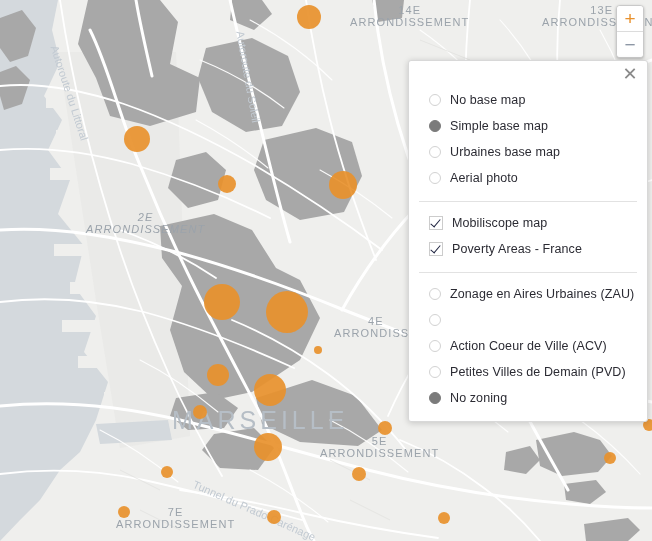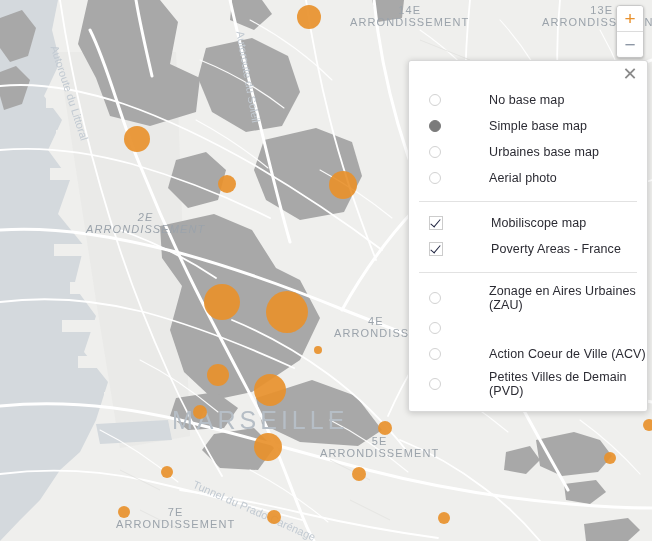--- a/index.html
+++ b/index.html
@@ -134,21 +134,20 @@
     height: 1px;
     background: #e2e2e2;
     margin: 0 10px;
   }
   .opt-row {
     display: flex;
     align-items: center;
     padding: 3px 0 3px 20px;
     cursor: pointer;
     min-height: 20px;
-    gap: 39px;
   }
   .opt-label {
     font-size: 12.5px;
     color: #2b2b33;
     font-family: "Liberation Sans", sans-serif;
     margin-left: 9px;
     letter-spacing: 0.1px;
   }
 
   .radio {
@@ -394,16 +393,20 @@
           <span class="radio"></span>
         </div>
         <div class="opt-row">
           <span class="radio"></span>
           <span class="opt-label">Action Coeur de Ville (ACV)</span>
         </div>
         <div class="opt-row">
           <span class="radio"></span>
           <span class="opt-label">Petites Villes de Demain (PVD)</span>
         </div>
+        <div class="opt-row">
+          <span class="radio selected"></span>
+          <span class="opt-label">No zoning</span>
+        </div>
       </div>
   </div>
 
 </div>
 
 </body></html>

